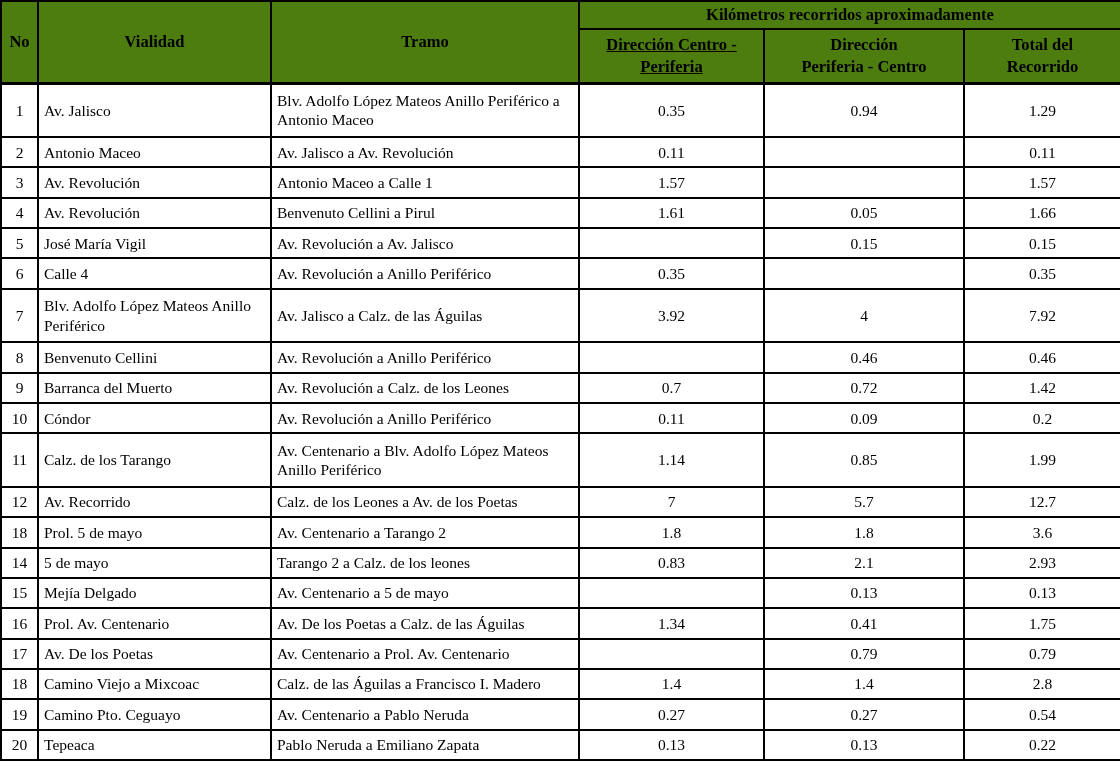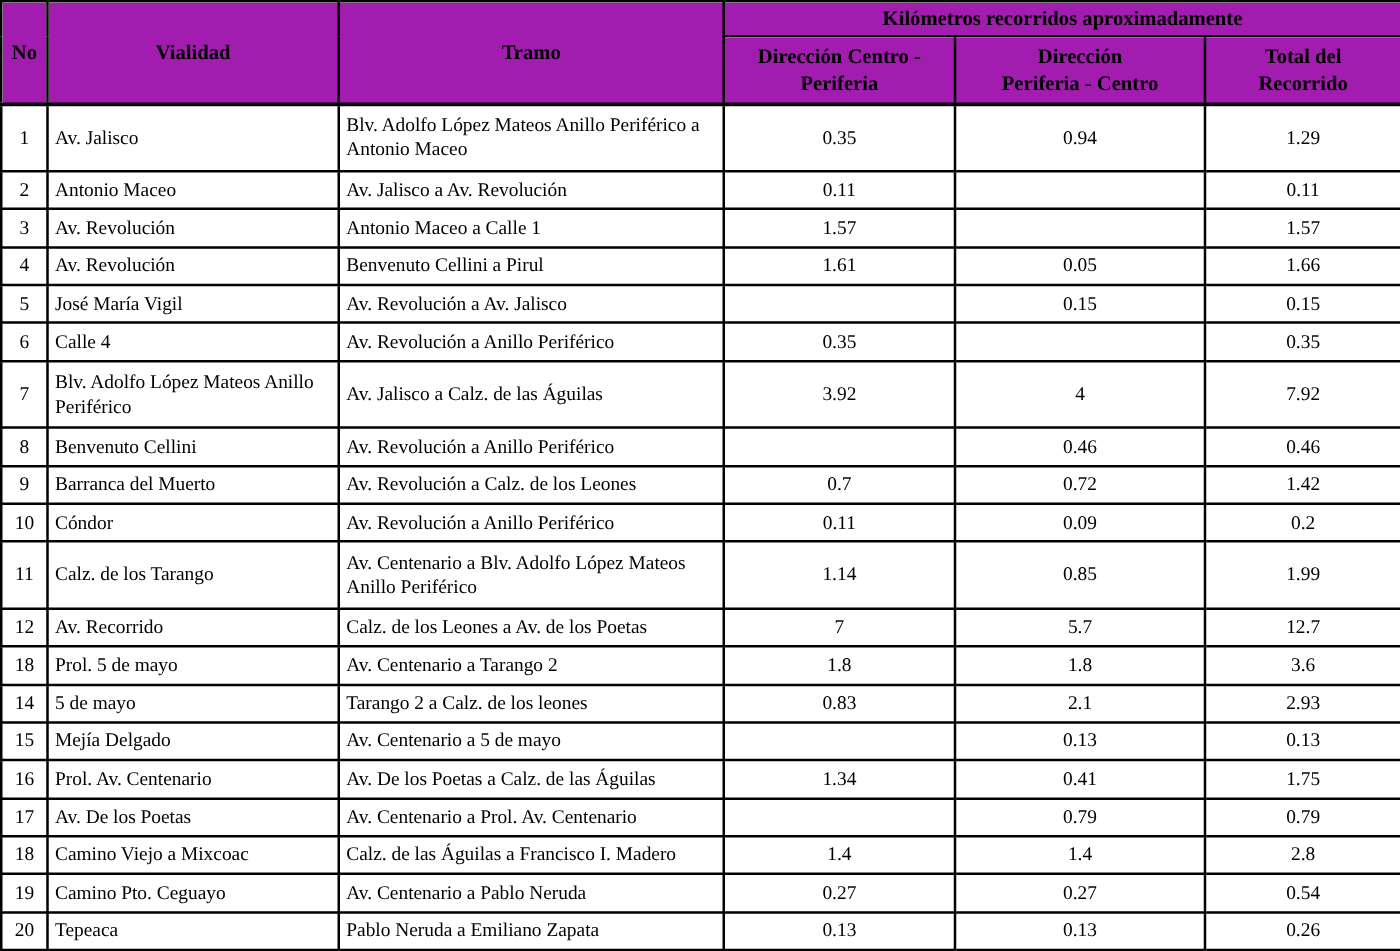--- a/index.html
+++ b/index.html
@@ -20,21 +20,21 @@
     table-layout: fixed;
     color: #000000;
   }
   table.km-table th,
   table.km-table td {
     border: 2px solid #000000;
     box-sizing: border-box;
     overflow: hidden;
   }
   table.km-table thead th {
-    background: #a21caf;
+    background: #4d7c0f;
     font-weight: bold;
     font-size: 16.5px;
     line-height: 1.3;
     text-align: center;
     padding: 2px 4px;
     vertical-align: middle;
   }
   table.km-table thead {
     border-bottom: 3px solid #000000;
   }
@@ -69,21 +69,21 @@
       <col style="width:157px">
     </colgroup>
     <thead>
       <tr>
         <th rowspan="2">No</th>
         <th rowspan="2">Vialidad</th>
         <th rowspan="2">Tramo</th>
         <th colspan="3" style="height:28px;">Kilómetros recorridos aproximadamente</th>
       </tr>
       <tr>
-        <th class="prewrap" style="height:54px;">Dirección Centro -
+        <th class="prewrap" style="height:54px;text-decoration:underline;">Dirección Centro -
 Periferia</th>
         <th class="prewrap">Dirección
 Periferia - Centro</th>
         <th class="prewrap">Total del
 Recorrido</th>
       </tr>
     </thead>
     <tbody>
         <tr>
           <td class="c-no">1</td>
@@ -236,17 +236,17 @@
           <td class="c-num">0.27</td>
           <td class="c-num">0.27</td>
           <td class="c-num">0.54</td>
         </tr>
         <tr>
           <td class="c-no">20</td>
           <td class="c-text">Tepeaca</td>
           <td class="c-text">Pablo Neruda a Emiliano Zapata</td>
           <td class="c-num">0.13</td>
           <td class="c-num">0.13</td>
-          <td class="c-num">0.26</td>
+          <td class="c-num">0.22</td>
         </tr>
       </tbody>
   </table>
 </div>
 
 </body></html>

